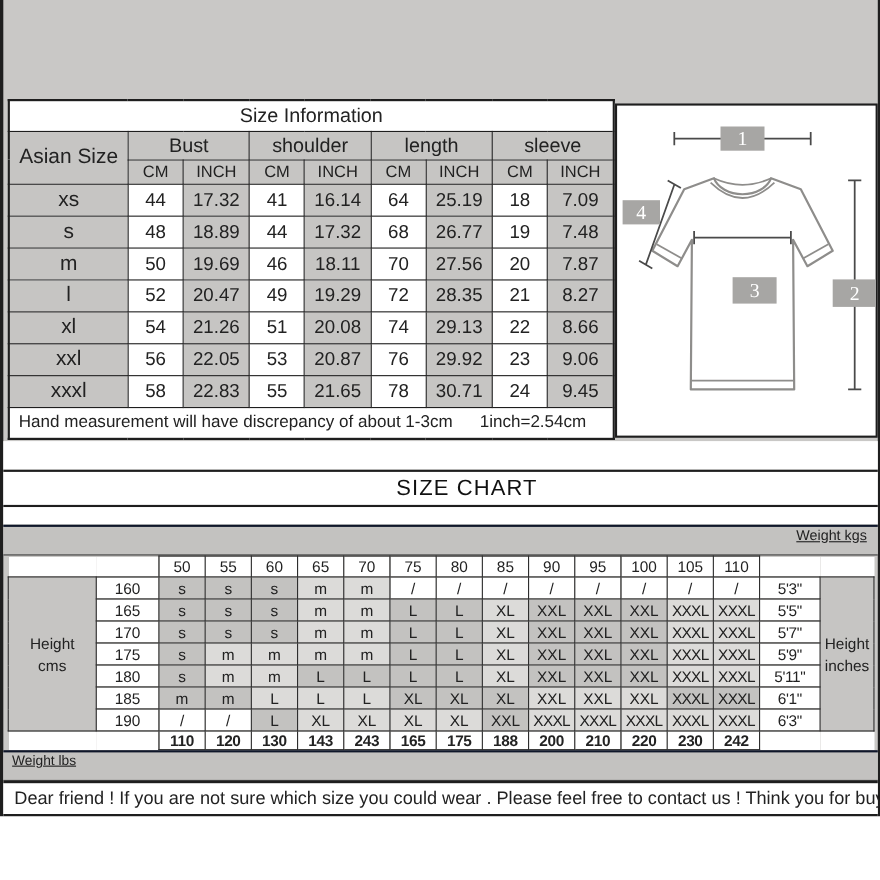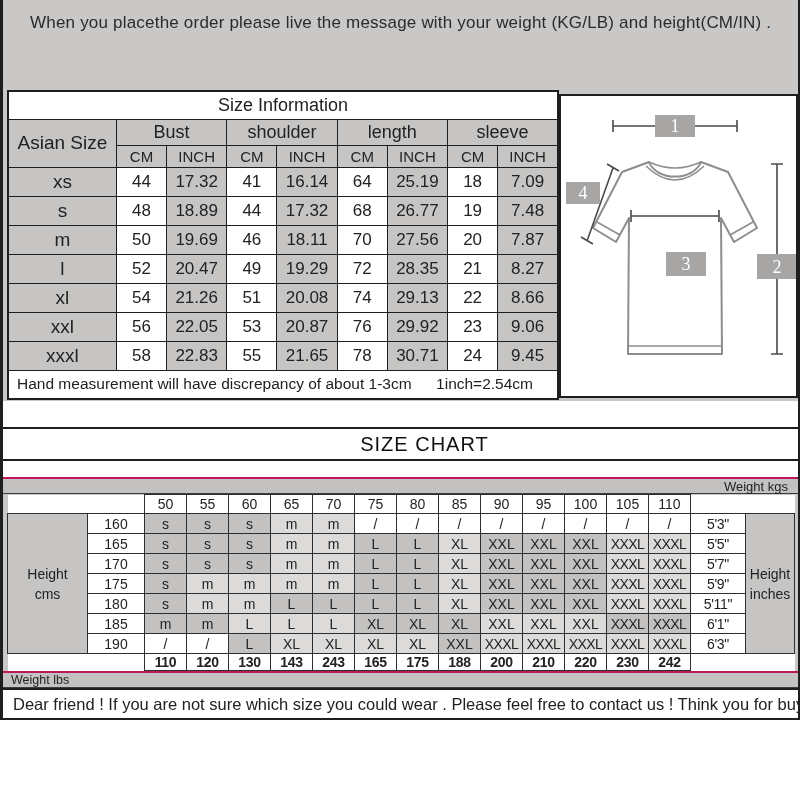--- a/index.html
+++ b/index.html
@@ -32,22 +32,22 @@
   .w{background:#ffffff;} .g{background:var(--cellg,#c6c5c3);}
   .foot{background:#fff;height:27px;}
   .foot .inner{display:flex;justify-content:space-between;align-items:center;padding:0 24px 0 8px;font-size:15.5px;}
   .panel{flex:1;background:#ffffff;border:2px solid var(--border,#1e1e1e);margin:6px 0 3px 0;}
   .panel svg{display:block;width:100%;height:100%;}
   
   .band-a{height:26px;background:#fff;}
   .size-chart-band{height:30px;background:#fff;border-top:2px solid var(--border,#1e1e1e);border-bottom:2px solid var(--border,#1e1e1e);
     display:flex;align-items:center;justify-content:center;font-size:20px;letter-spacing:1px;color:#111;padding-left:48px;}
   .band-b{height:16px;background:#fff;}
-  .bar{box-sizing:border-box;height:17px;line-height:15px;background:var(--cd,#c3c2c0);font-size:13px;color:#222;
-    border-top:2px solid #be185d;border-bottom:1px solid #3c3c3c;}
+  .bar{box-sizing:border-box;height:28px;line-height:15px;background:var(--cd,#c3c2c0);font-size:13px;color:#222;
+    border-top:2px solid #0f172a;border-bottom:1px solid #3c3c3c;text-decoration:underline;}
   .kgbar{text-align:right;padding-right:10px;}
   .lbbar{text-align:left;padding-left:8px;font-size:12.5px;}
   
   .matrix{margin-left:4px;width:787px;table-layout:fixed;background:transparent;}
   .matrix td{border:1px solid #2e2e2e;text-align:center;vertical-align:middle;padding:0;overflow:hidden;font-size:14px;}
   .matrix tr{height:20px;}
   .matrix tr.kgrow{height:19px;} .matrix tr.lbrow{height:15px;}
   .matrix td.bl{border:0;background:#fff;}
   .kgcell{background:#fff;font-size:15px;}
   .lbcell{background:#fff;font-weight:700;font-size:13px;letter-spacing:-.3px;}
@@ -61,21 +61,20 @@
   .dear-band{height:28px;line-height:28px;background:#fff;border-top:2px solid var(--border,#1e1e1e);
     border-bottom:2px solid var(--border,#1e1e1e);padding-left:10px;font-size:16.5px;white-space:nowrap;}
   .num-label{font-family:"Liberation Serif",serif;fill:#ffffff;font-size:18px;}
 </style>
 </head>
 <body>
 
 <div class="sheet">
 
   <div class="top-notes">
-    <div class="note">When you placethe order please live the message with your weight (KG/LB) and height(CM/IN) .</div>
   </div>
 
   <div class="main-row">
     <table class="si-table">
       <colgroup>
         <col style="width:108px">
         <col style="width:50px">
           <col style="width:60px">
         <col style="width:50px">
           <col style="width:60px">

